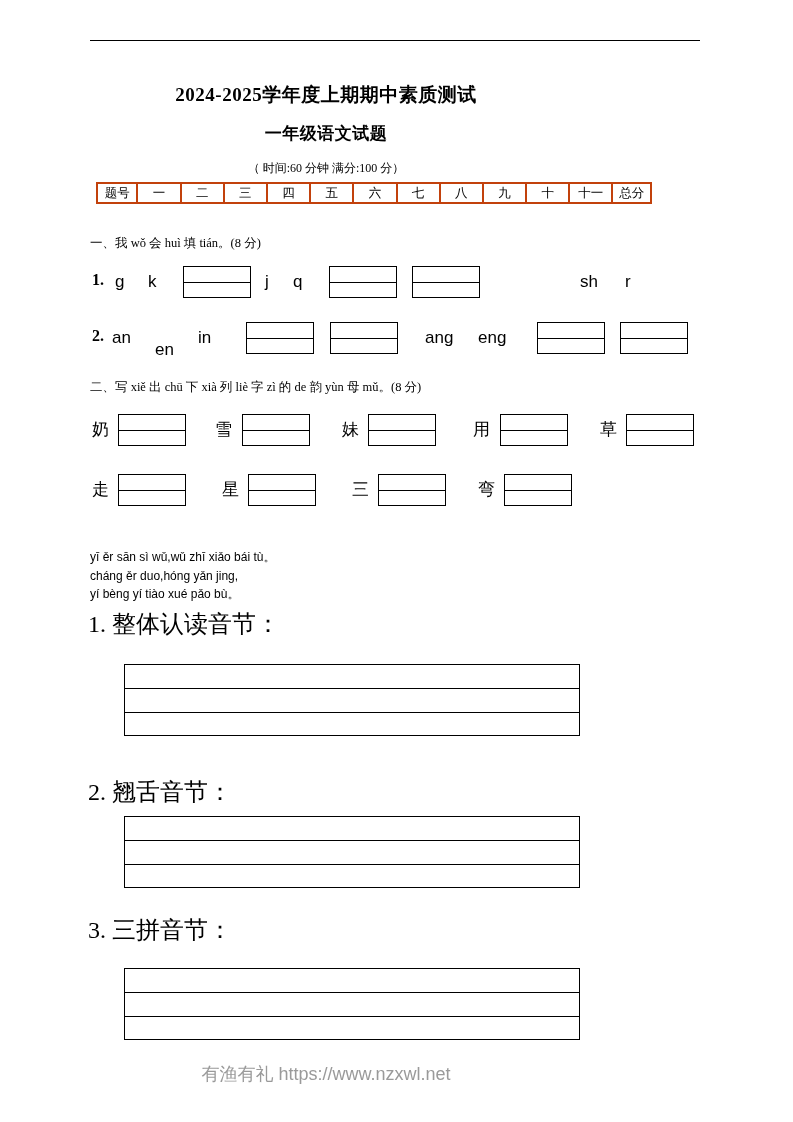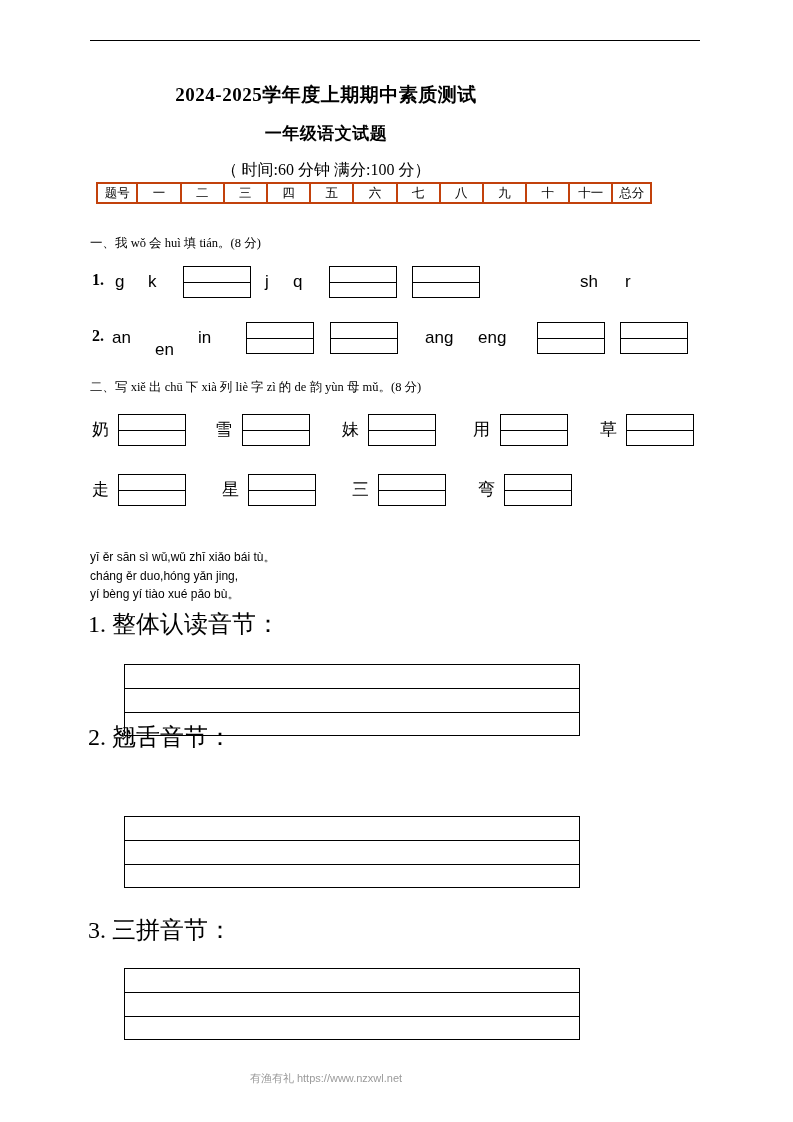--- a/index.html
+++ b/index.html
@@ -43,21 +43,21 @@
     text-align: center;
     font-size: 17px;
     font-weight: bold;
     letter-spacing: 0.5px;
   }
   .subinfo {
     position: absolute;
     top: 160px;
     left: 0; right: 0;
     text-align: center;
-    font-size: 16px;
+    font-size: 12px;
   }
   
   .score-table {
     position: absolute;
     left: 96px;
     top: 182px;
     border-collapse: collapse;
     border: 2px solid #000;
     font-size: 12.5px;
   }
@@ -121,21 +121,21 @@
     font-family: "Liberation Sans", sans-serif;
     font-size: 12px;
     line-height: 1.55;
   }
   .footer {
     position: absolute;
     left: 0; right: 0;
     bottom: 36px;
     text-align: center;
     color: #9a9a9a;
-    font-size: 11px;
+    font-size: 18px;
     font-family: "Liberation Sans", sans-serif;
   }
   .lbox {
     position: absolute;
     border: 1px solid #000;
   }
   .lbox .ln {
     position: absolute;
     left: 0; right: 0;
     border-top: 1px solid #000;
@@ -277,21 +277,21 @@
 
   <div class="big-item" style="left:88px; top:608px;">
     <span class="n">1.</span>
     <span>整体认读音节：</span>
   </div>
   <div class="lbox" style="left:124px; top:664px; width:456px; height:72px;">
     <div class="ln" style="top:23px;"></div>
     <div class="ln" style="top:47px;"></div>
   </div>
 
-  <div class="big-item" style="left:88px; top:721px;text-align:right;">
+  <div class="big-item" style="left:88px; top:776px;text-align:right;">
     <span class="n">2.</span>
     <span>翘舌音节：</span>
   </div>
   <div class="lbox" style="left:124px; top:816px; width:456px; height:72px;">
     <div class="ln" style="top:23px;"></div>
     <div class="ln" style="top:47px;"></div>
   </div>
 
   <div class="big-item" style="left:88px; top:914px;">
     <span class="n">3.</span>

